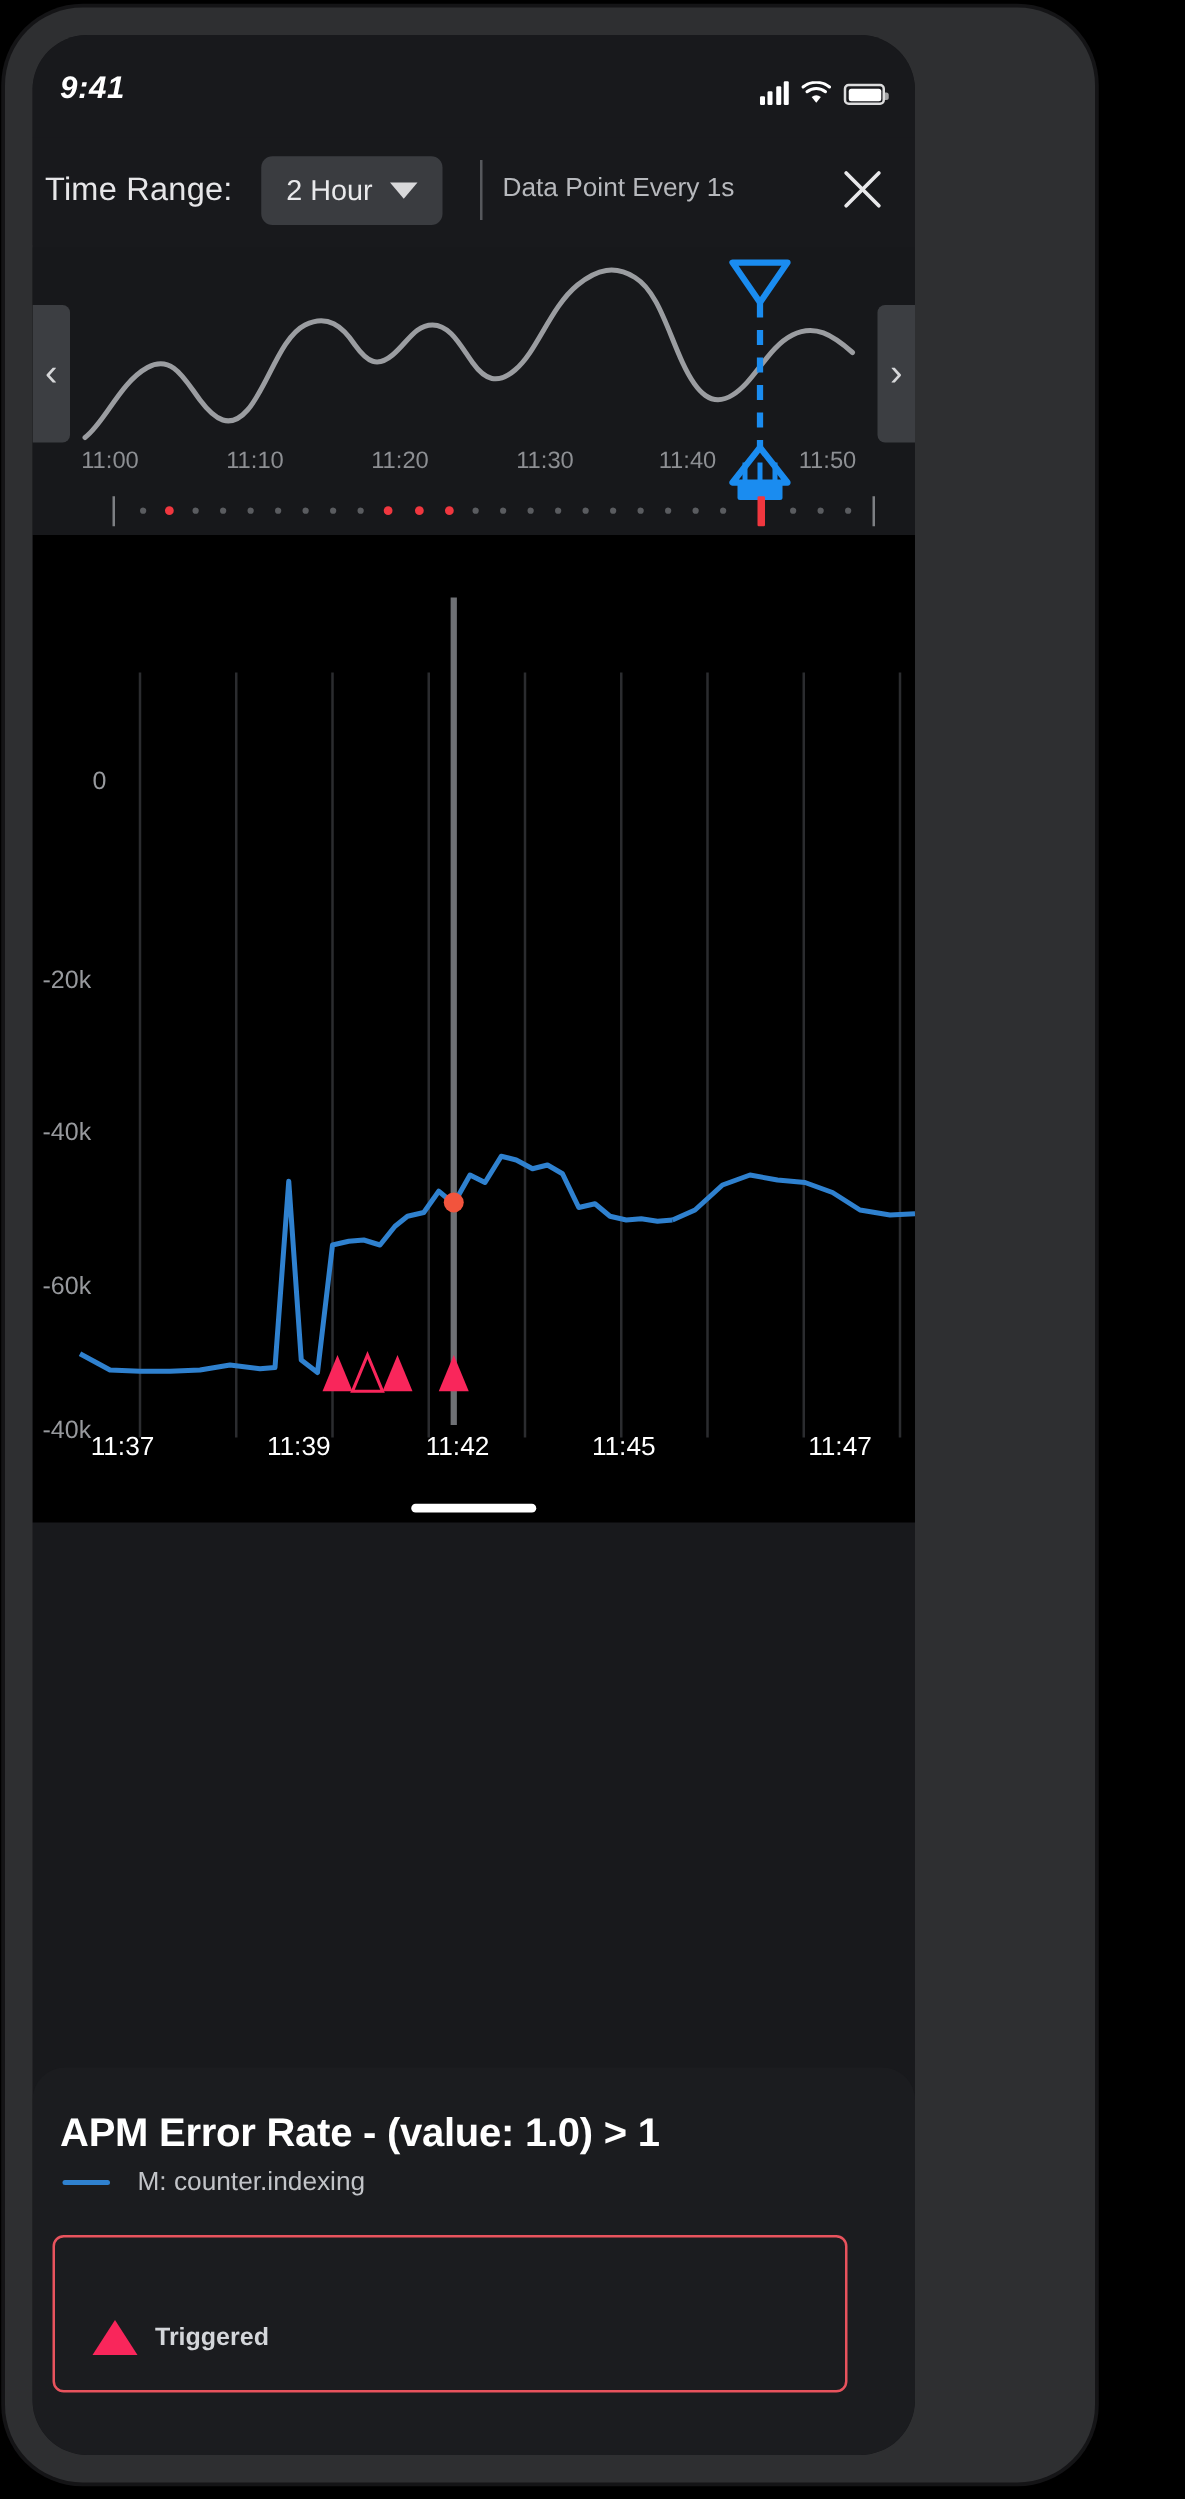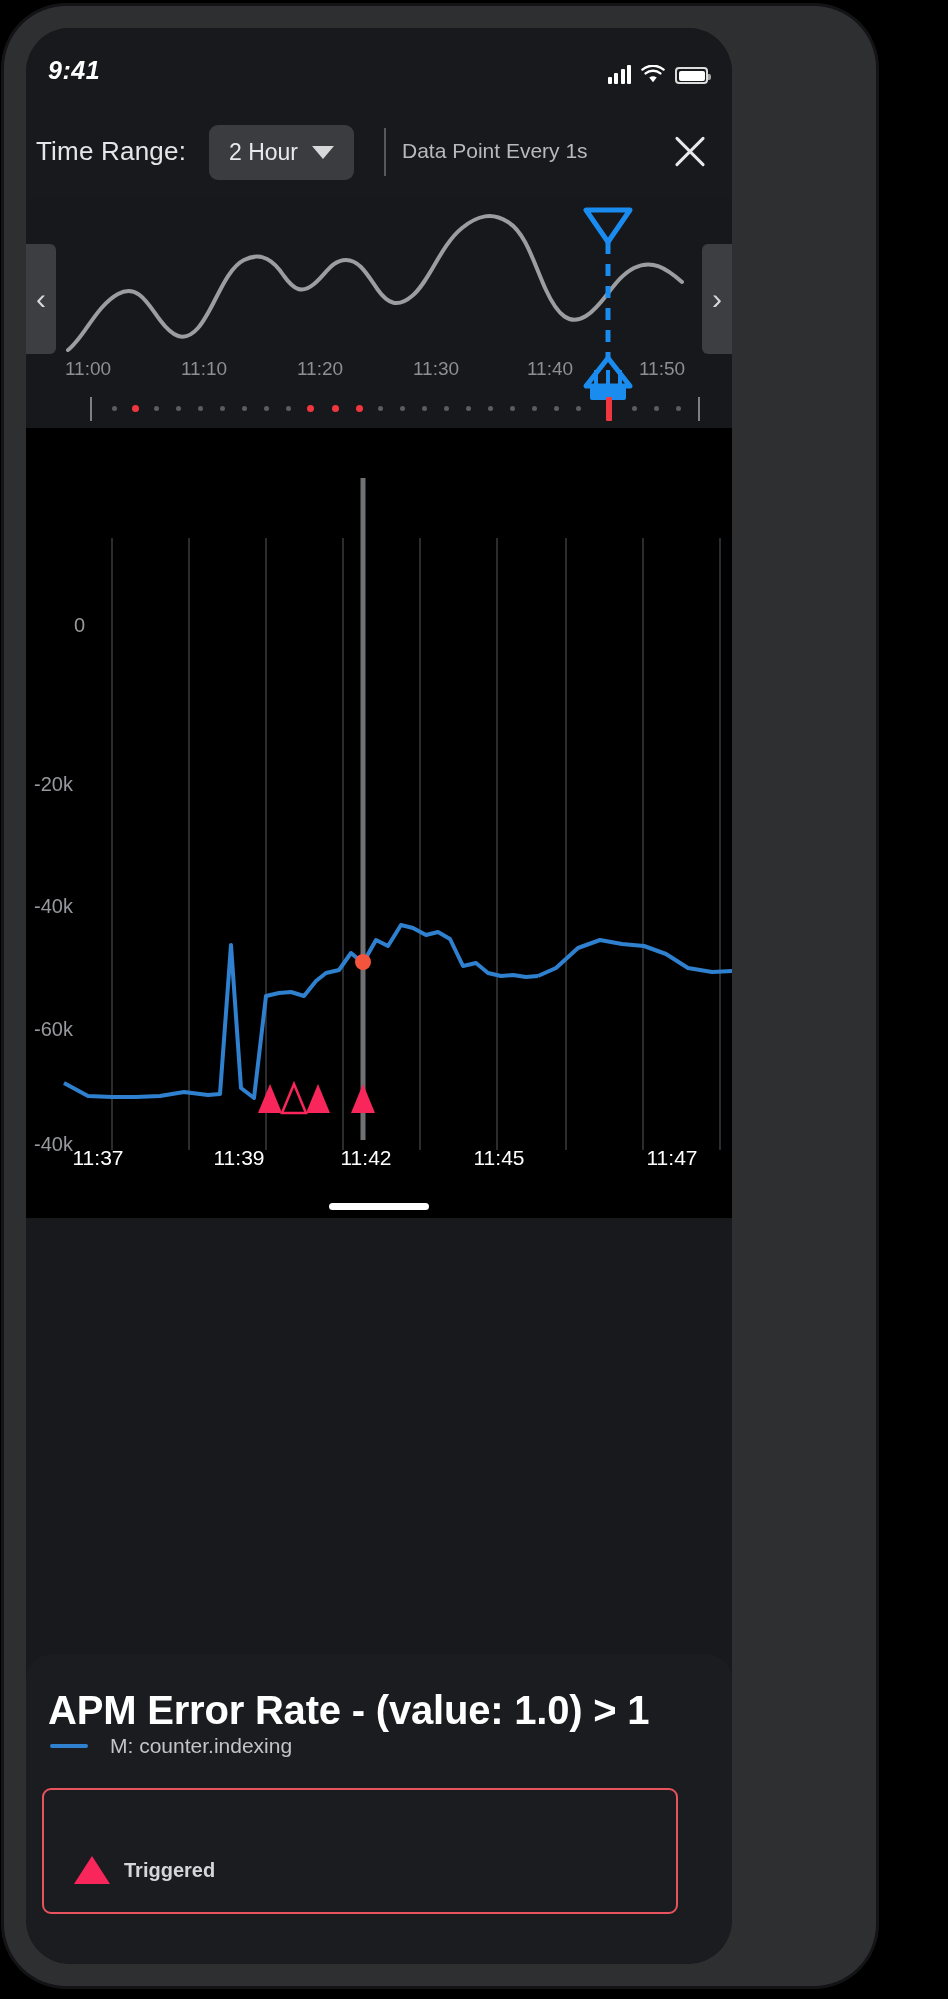--- a/index.html
+++ b/index.html
@@ -143,21 +143,21 @@
     width: 100px; height: 7px; border-radius: 4px; background: #fff;
   }
 
   
   .detail-card {
     position: absolute; left: 0; bottom: 0; width: 706px; height: 310px;
     background: #1b1c1f; border-radius: 26px 26px 44px 44px;
   }
   .detail-title {
     position: absolute; left: 22px; top: 34px;
-    font-size: 40px; font-weight: bold; color: #ffffff; letter-spacing: -0.2px;
+    font-size: 32px; font-weight: bold; color: #ffffff; letter-spacing: -0.2px;
   }
   .legend-row {
     position: absolute; left: 24px; top: 80px;
     display: flex; align-items: center; gap: 22px;
   }
   .legend-swatch { width: 38px; height: 4px; background: #2f81cf; border-radius: 2px; }
   .legend-text { font-size: 21px; color: #c2c4c8; }
   .alert-box {
     position: absolute; left: 16px; top: 134px; width: 636px; height: 126px;
     border: 2px solid #e8535d; border-radius: 9px; background: #1b1c1f;

